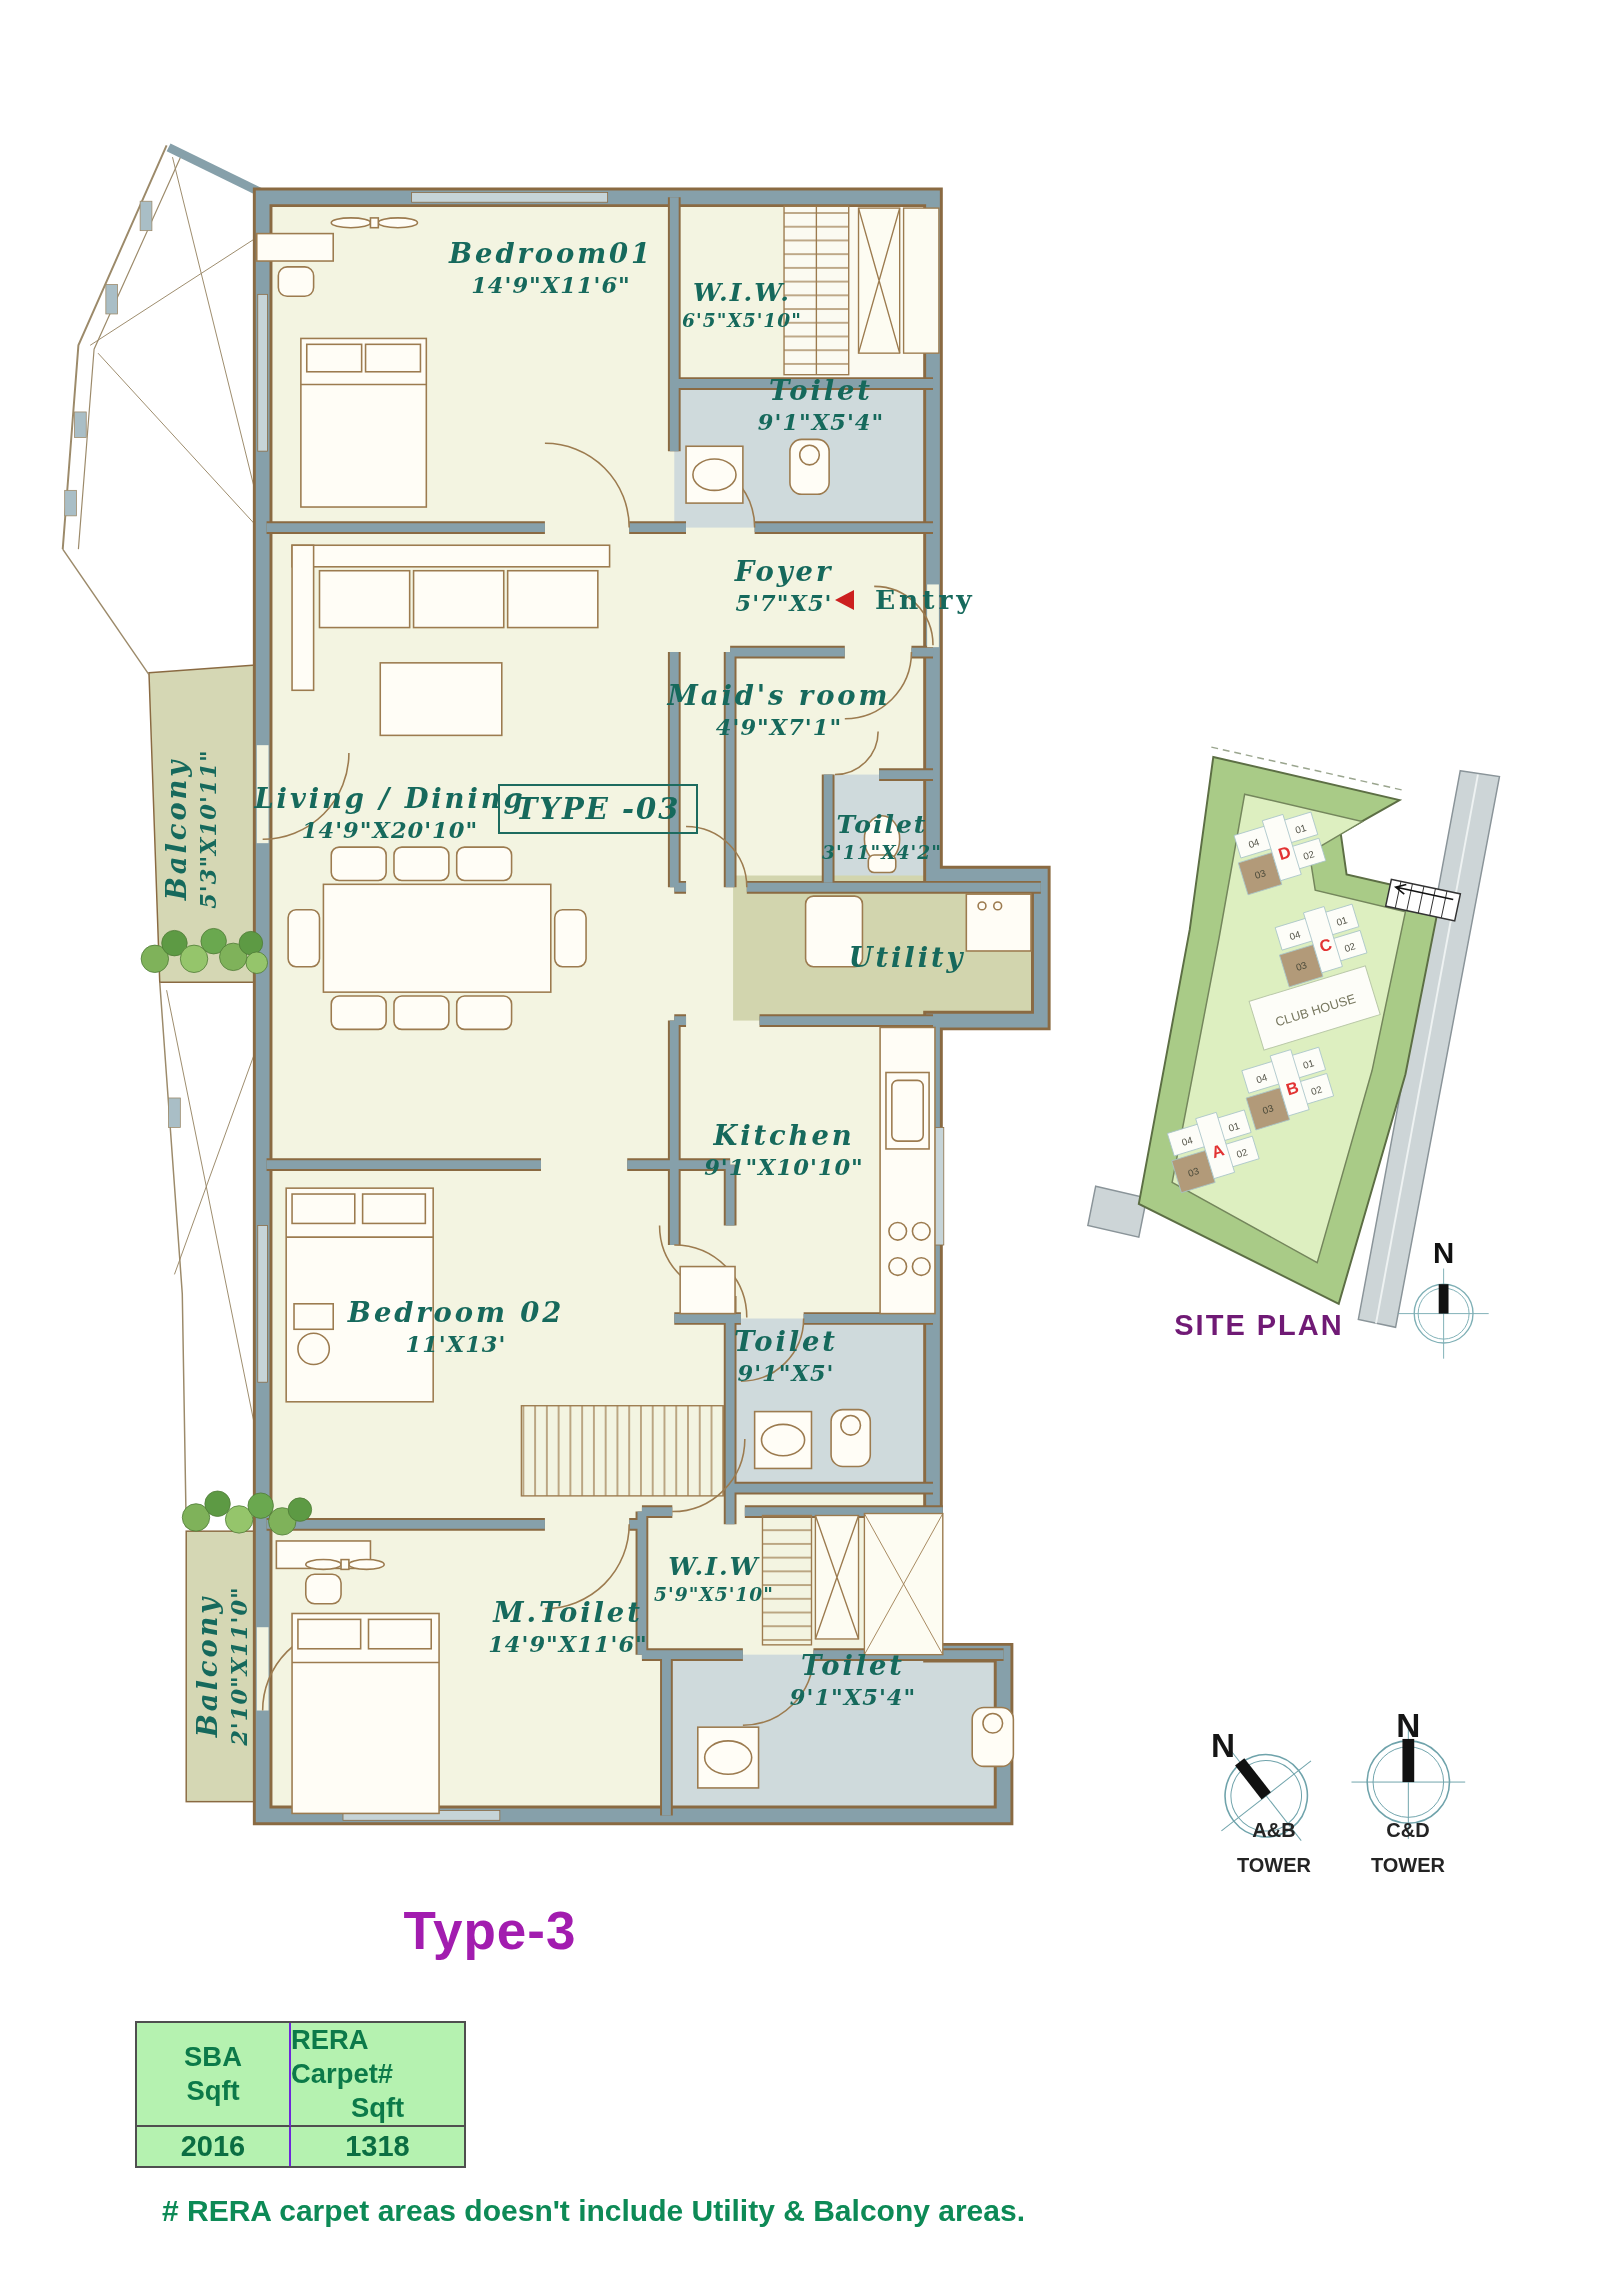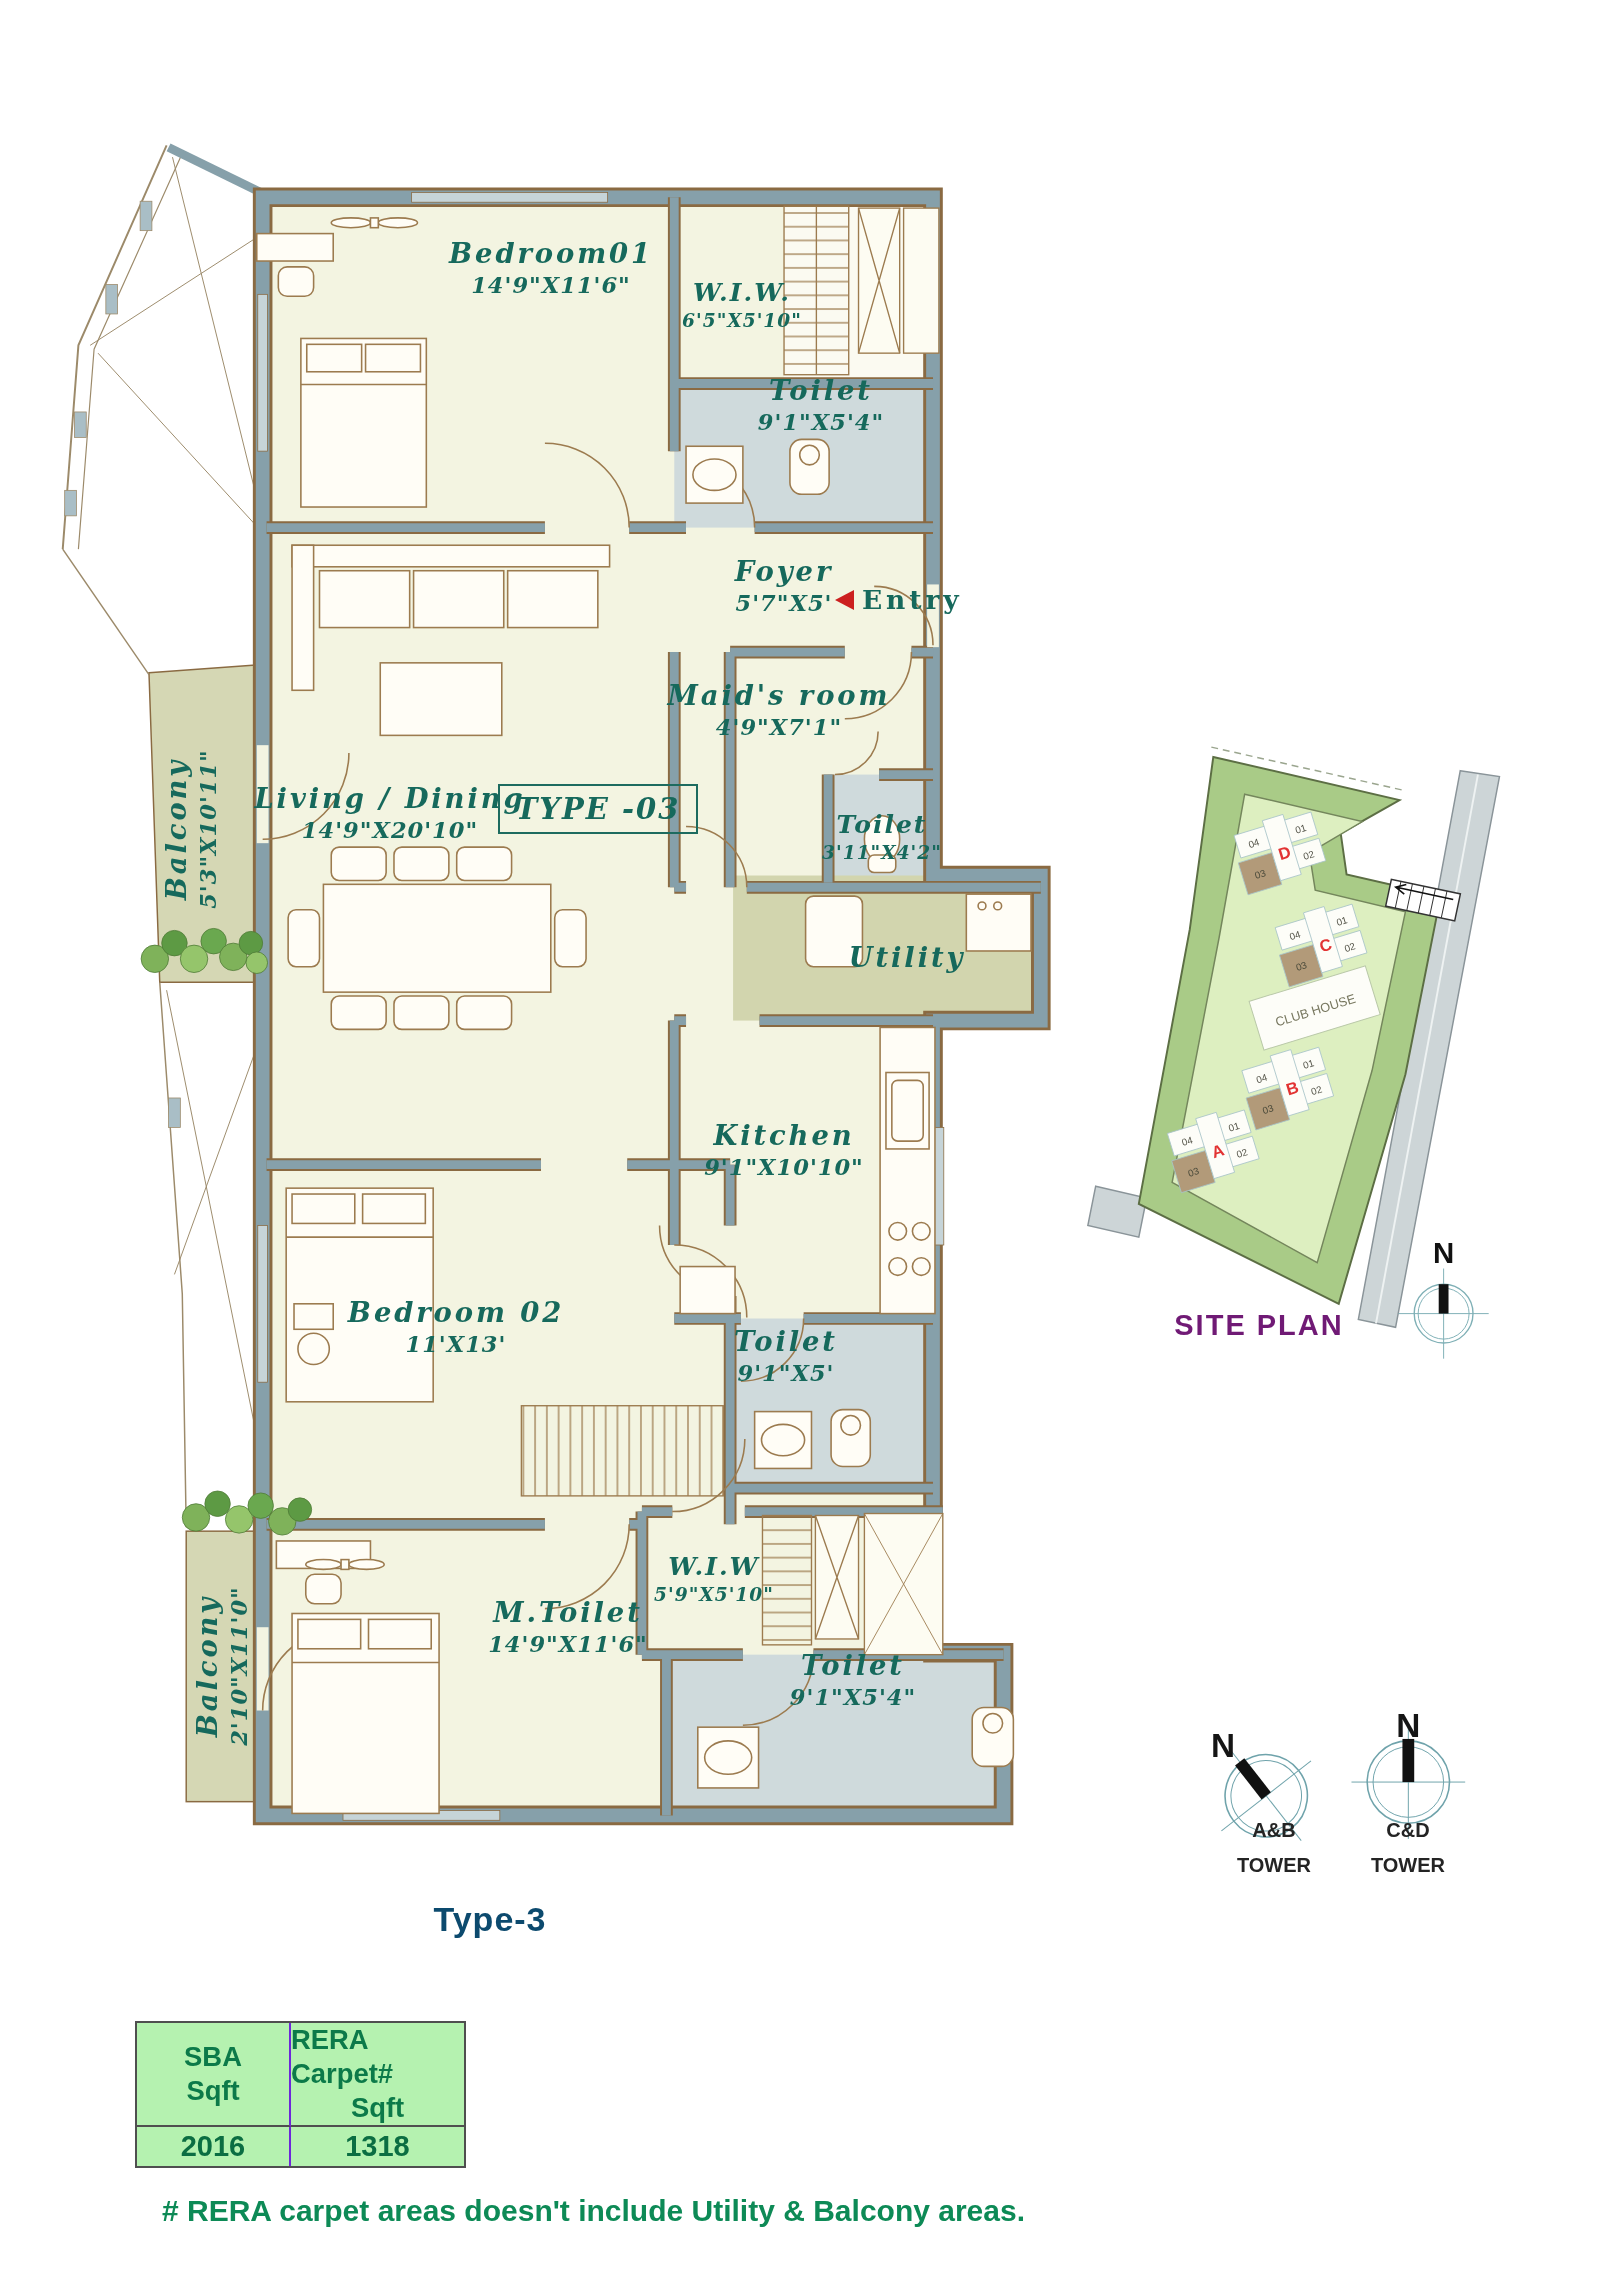--- a/index.html
+++ b/index.html
@@ -9,30 +9,30 @@
   .rlabel{position:absolute;transform:translate(-50%,0);text-align:center;color:#16695c;
           font-family:"DejaVu Serif",serif;font-style:italic;font-weight:700;white-space:nowrap;z-index:5;}
   .rlabel .rname{font-size:27.4px;letter-spacing:2.9px;}
   .rlabel .rdims{font-size:22.5px;letter-spacing:1px;margin-top:2.9px;}
   .rlabel.small .rname{font-size:25px;letter-spacing:2px;margin-top:31px;}
   .rlabel.small .rdims{font-size:18.6px;}
   .rlabel.vert{transform:translate(-50%,-50%) rotate(-90deg);}
   .type-badge{position:absolute;left:498px;top:784px;border:2.9px solid #1d6b5f;color:#16695c;
           font-family:"DejaVu Serif",serif;font-style:italic;font-weight:700;font-size:29px;
           letter-spacing:2px;padding:5.9px 15.7px;white-space:nowrap;z-index:5;}
-  .entry{position:absolute;left:835px;top:584px;display:flex;align-items:center;gap:8px;z-index:5;}
+  .entry{position:absolute;left:835px;top:584px;display:flex;align-items:center;gap:21px;z-index:5;}
   .entry .arrow{width:0;height:0;border-top:10.8px solid transparent;border-bottom:10.8px solid transparent;
           border-right:19.6px solid #cc1f1f;}
   .entry .etext{font-family:"DejaVu Serif",serif;font-weight:700;font-size:26.5px;letter-spacing:3.9px;color:#16695c;}
   .site-label{position:absolute;left:1259px;top:1309px;transform:translate(-50%,0);
           font-weight:700;font-size:29px;color:#701a75;letter-spacing:2px;z-index:5;white-space:nowrap;text-align:center;}
   .tower-label{position:absolute;transform:translate(-50%,0);font-weight:700;font-size:20px;
           color:#242424;text-align:center;z-index:5;white-space:nowrap;}
   .title{position:absolute;left:490px;top:1900px;transform:translate(-50%,0);font-weight:700;
-          font-size:34px;color:#0c4a6e;letter-spacing:1px;z-index:5;white-space:nowrap;}
+          font-size:53px;color:#a21caf;letter-spacing:1px;z-index:5;white-space:nowrap;}
   .atable{position:absolute;left:135px;top:2021px;width:327px;height:143px;background:#b5f2b0;
           border:2px solid #4f4f4f;display:grid;grid-template-columns:154px 1fr;
           grid-template-rows:104px 1fr;z-index:5;}
   .atable .cell{display:flex;flex-direction:column;align-items:center;justify-content:center;
           font-weight:700;color:#0c7a49;font-size:27.4px;line-height:1.25;}
   .atable .c1{border-right:2px solid #6d28d9;}
   .atable .hd{border-bottom:2px solid #4f4f4f;}
   .atable .val{font-size:29px;color:#0b6e42;}
   .footnote{position:absolute;left:142px;top:2194px;font-weight:600;font-size:30px;color:#0d8a56;z-index:5;white-space:nowrap;margin-left:20px;}
 </style>

